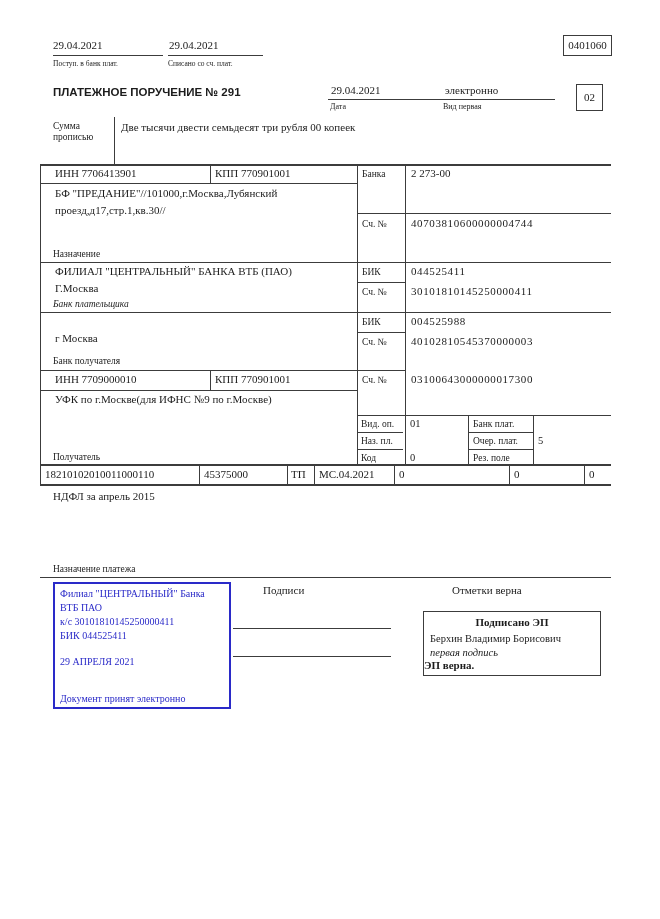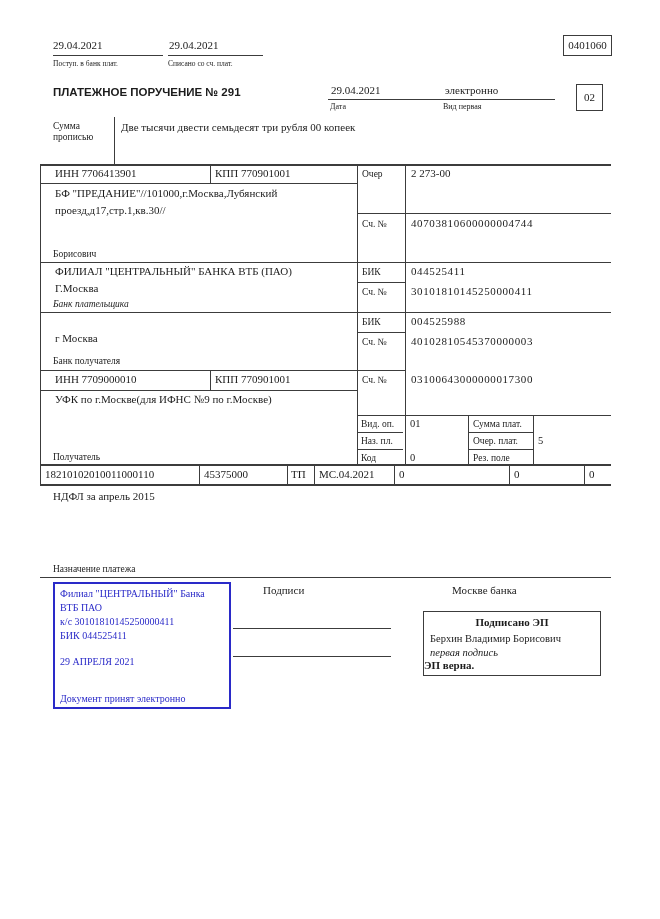--- a/index.html
+++ b/index.html
@@ -89,28 +89,28 @@
   <div class="hl hl2" style="left:40px;top:484px;width:571px;"></div>
   <div class="vl" style="left:199px;top:464px;height:21px;"></div>
   <div class="vl" style="left:287px;top:464px;height:21px;"></div>
   <div class="vl" style="left:314px;top:464px;height:21px;"></div>
   <div class="vl" style="left:394px;top:464px;height:21px;"></div>
   <div class="vl" style="left:509px;top:464px;height:21px;"></div>
   <div class="vl" style="left:584px;top:464px;height:21px;"></div>
 
   <div class="abs t11" style="left:55px;top:167px;">ИНН 7706413901</div>
   <div class="abs t11" style="left:215px;top:167px;">КПП 770901001</div>
-  <div class="abs lbl" style="left:362px;top:169px;">Очер</div>
+  <div class="abs lbl" style="left:362px;top:169px;">Банка</div>
   <div class="abs t11" style="left:411px;top:167px;">2 273-00</div>
 
   <div class="abs t11" style="left:55px;top:187px;">БФ "ПРЕДАНИЕ"//101000,г.Москва,Лубянский</div>
   <div class="abs t11" style="left:55px;top:204px;">проезд,д17,стр.1,кв.30//</div>
   <div class="abs lbl" style="left:362px;top:219px;">Сч. №</div>
   <div class="abs t11 sp" style="left:411px;top:217px;">40703810600000004744</div>
-  <div class="abs lbl" style="left:53px;top:249px;">Борисович</div>
+  <div class="abs lbl" style="left:53px;top:249px;">Назначение</div>
 
   <div class="abs t11" style="left:55px;top:265px;">ФИЛИАЛ "ЦЕНТРАЛЬНЫЙ" БАНКА ВТБ (ПАО)</div>
   <div class="abs t11" style="left:55px;top:282px;">Г.Москва</div>
   <div class="abs lbl" style="left:362px;top:267px;">БИК</div>
   <div class="abs t11 sp" style="left:411px;top:265px;">044525411</div>
   <div class="abs lbl" style="left:362px;top:287px;">Сч. №</div>
   <div class="abs t11 sp" style="left:411px;top:285px;">30101810145250000411</div>
   <div class="abs lbl" style="left:53px;top:299px;font-style:italic;">Банк плательщика</div>
 
   <div class="abs t11" style="left:55px;top:332px;">г Москва</div>
@@ -122,21 +122,21 @@
 
   <div class="abs t11" style="left:55px;top:373px;">ИНН 7709000010</div>
   <div class="abs t11" style="left:215px;top:373px;">КПП 770901001</div>
   <div class="abs lbl" style="left:362px;top:375px;">Сч. №</div>
   <div class="abs t11 sp" style="left:411px;top:373px;">03100643000000017300</div>
   <div class="abs t11" style="left:55px;top:393px;">УФК по г.Москве(для ИФНС №9 по г.Москве)</div>
   <div class="abs lbl" style="left:53px;top:452px;">Получатель</div>
 
   <div class="abs lbl" style="left:361px;top:419px;">Вид. оп.</div>
   <div class="abs t10" style="left:410px;top:417px;">01</div>
-  <div class="abs lbl" style="left:473px;top:419px;">Сумма плат.</div>
+  <div class="abs lbl" style="left:473px;top:419px;">Банк плат.</div>
   <div class="abs t10" style="left:538px;top:417px;"></div>
 
   <div class="abs lbl" style="left:361px;top:436px;">Наз. пл.</div>
   <div class="abs t10" style="left:410px;top:434px;"></div>
   <div class="abs lbl" style="left:473px;top:436px;">Очер. плат.</div>
   <div class="abs t10" style="left:538px;top:434px;">5</div>
 
   <div class="abs lbl" style="left:361px;top:453px;">Код</div>
   <div class="abs t10" style="left:410px;top:451px;">0</div>
   <div class="abs lbl" style="left:473px;top:453px;">Рез. поле</div>
@@ -147,21 +147,21 @@
   <div class="abs t11" style="left:319px;top:468px;">МС.04.2021</div>
   <div class="abs t11" style="left:399px;top:468px;">0</div>
   <div class="abs t11" style="left:514px;top:468px;">0</div>
   <div class="abs t11" style="left:589px;top:468px;">0</div>
 
   <div class="abs t11" style="left:53px;top:490px;">НДФЛ за апрель 2015</div>
   <div class="abs lbl" style="left:53px;top:564px;">Назначение платежа</div>
   <div class="hl" style="left:40px;top:577px;width:571px;"></div>
 
   <div class="abs t11" style="left:263px;top:584px;">Подписи</div>
-  <div class="abs t11" style="left:452px;top:584px;">Москве банка</div>
+  <div class="abs t11" style="left:452px;top:584px;">Отметки верна</div>
 
   <div class="stamp-box" style="left:53px;top:582px;width:178px;height:127px;">
     <div class="abs stamp-t" style="left:5px;top:4px;">Филиал "ЦЕНТРАЛЬНЫЙ" Банка</div>
     <div class="abs stamp-t" style="left:5px;top:18px;">ВТБ ПАО</div>
     <div class="abs stamp-t" style="left:5px;top:32px;">к/с 30101810145250000411</div>
     <div class="abs stamp-t" style="left:5px;top:46px;">БИК 044525411</div>
     <div class="abs stamp-t" style="left:5px;top:72px;">29 АПРЕЛЯ 2021</div>
     <div class="abs stamp-t" style="left:5px;top:109px;">Документ принят электронно</div>
   </div>
 

